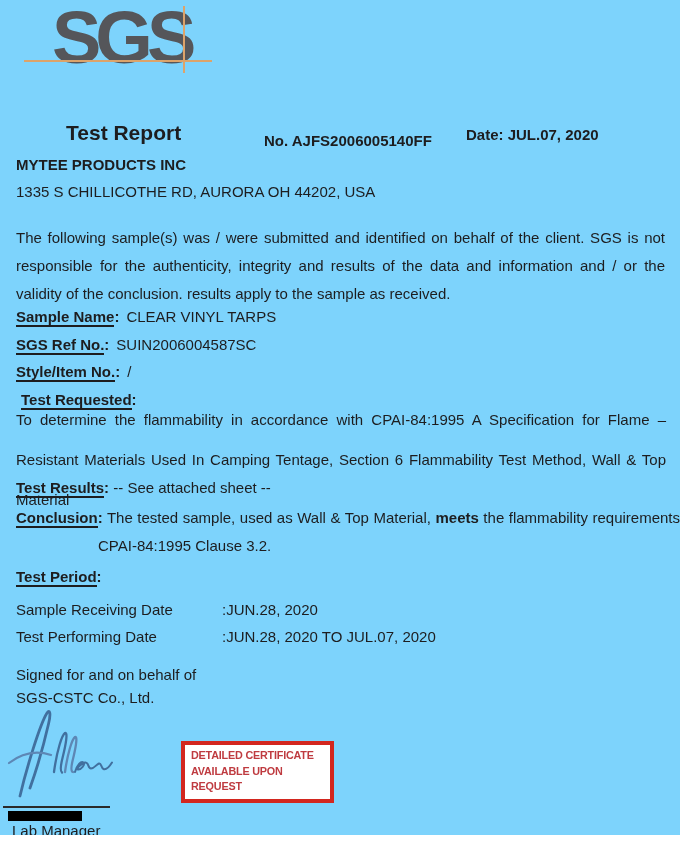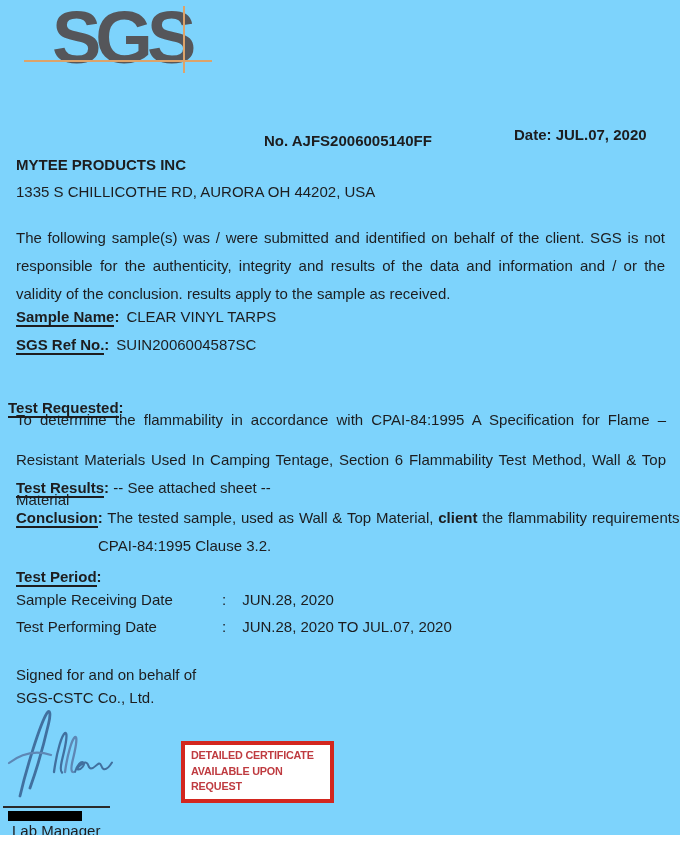--- a/index.html
+++ b/index.html
@@ -16,44 +16,44 @@
 
   #logo-text {
     left:52px; top:7px; font-size:74px; font-weight:bold; letter-spacing:-6px;
     line-height:62px; color:#55565a;
   }
   #logo-hline { left:24px; top:60px; width:188px; height:2px; background:#dca36a; }
   #logo-vline { left:183px; top:6px; width:2px; height:67px; background:#dca36a; }
 
   #page-title  { left:66px;  top:121px; font-size:21px; font-weight:bold; }
   #report-no   { left:264px; top:132px; font-weight:bold; }
-  #report-date { left:466px; top:126px; font-weight:bold;margin-left:48px; }
+  #report-date { left:466px; top:126px; font-weight:bold; }
 
   #client-name    { left:16px; top:156px; font-weight:bold; }
   #client-address { left:16px; top:183px; }
 
   #disclaimer { left:16px; top:224px; width:649px; line-height:28px; text-align:justify; }
 
   #fields { left:16px; top:303px; line-height:27.6px; }
 
-  #tr-label { left:8px; top:391px;margin-top:8px; }
+  #tr-label { left:21px; top:391px; }
   #tr-text  { left:16px; top:400px; width:650px; line-height:40px; text-align:justify; }
 
   #test-results { left:16px; top:479px; }
 
   #conclusion {
     left:16px; top:504px; width:652px; line-height:28px;
     padding-left:82px; text-indent:-82px; text-align:justify;
   }
 
   #tp-label { left:16px; top:568px; }
   #tp-rows  { left:16px; top:591px; }
-  .p-row  { display:flex; height:27px; align-items:flex-start; }
+  .p-row  { display:flex; height:27px; align-items:flex-end; }
   .p-name { width:206px; }
-  .p-val  { margin-left:16px; }
+  .p-val  { }
 
   #signed1 { left:16px; top:666px; }
   #signed2 { left:16px; top:689px; }
 
   #signature { left:4px; top:708px; }
 
   #stamp {
     left:181px; top:741px; width:153px; box-sizing:border-box;
     border:4px solid #d3271f; background:#ffffff; padding:3px 6px 4px;
     color:#bf3b40; font-weight:bold; font-size:10.8px; line-height:15.5px;
@@ -66,48 +66,52 @@
 </style>
 </head>
 <body>
 
 <div class="page">
 
   <div class="abs" id="logo-text">SGS</div>
   <div class="abs" id="logo-hline"></div>
   <div class="abs" id="logo-vline"></div>
 
+  <div class="abs" id="page-title">Test Report</div>
   <div class="abs" id="report-no">No. AJFS2006005140FF</div>
   <div class="abs" id="report-date">Date: JUL.07, 2020</div>
 
   <div class="abs" id="client-name">MYTEE PRODUCTS INC</div>
   <div class="abs" id="client-address">1335 S CHILLICOTHE RD, AURORA OH 44202, USA</div>
 
   <div class="abs" id="disclaimer">The following sample(s) was / were submitted and identified on behalf of the client. SGS is not responsible for the authenticity, integrity and results of the data and information and / or the validity of the conclusion. results apply to the sample as received.</div>
 
   <div class="abs" id="fields">
     <div class="field-row">
       <span class="u">Sample Name</span><span class="b">:</span><span class="val">CLEAR VINYL TARPS</span>
     </div>
     <div class="field-row">
       <span class="u">SGS Ref No.</span><span class="b">:</span><span class="val">SUIN2006004587SC</span>
     </div>
+    <div class="field-row">
+      <span class="u">Style/Item No.</span><span class="b">:</span><span class="val">/</span>
+    </div>
   </div>
 
   <div class="abs" id="tr-label">
     <span class="u">Test Requested</span><span class="b">:</span>
   </div>
   <div class="abs" id="tr-text">To determine the flammability in accordance with CPAI-84:1995 A Specification for Flame – Resistant Materials Used In Camping Tentage, Section 6 Flammability Test Method, Wall &amp; Top Material</div>
 
   <div class="abs" id="test-results">
     <span class="u">Test Results</span><span class="b">:</span><span> -- See attached sheet --</span>
   </div>
 
   <div class="abs" id="conclusion">
-    <span class="u">Conclusion</span><span class="b">:</span><span> The tested sample, used as Wall &amp; Top Material, </span><span class="b">client</span><span> the flammability requirements defined in CPAI-84:1995 Clause 3.2.</span>
+    <span class="u">Conclusion</span><span class="b">:</span><span> The tested sample, used as Wall &amp; Top Material, </span><span class="b">meets</span><span> the flammability requirements defined in CPAI-84:1995 Clause 3.2.</span>
   </div>
 
   <div class="abs" id="tp-label">
     <span class="u">Test Period</span><span class="b">:</span>
   </div>
   <div class="abs" id="tp-rows">
     <div class="p-row">
       <span class="p-name">Sample Receiving Date</span>
         <span class="p-sep">:</span>
         <span class="p-val">JUN.28, 2020</span>

